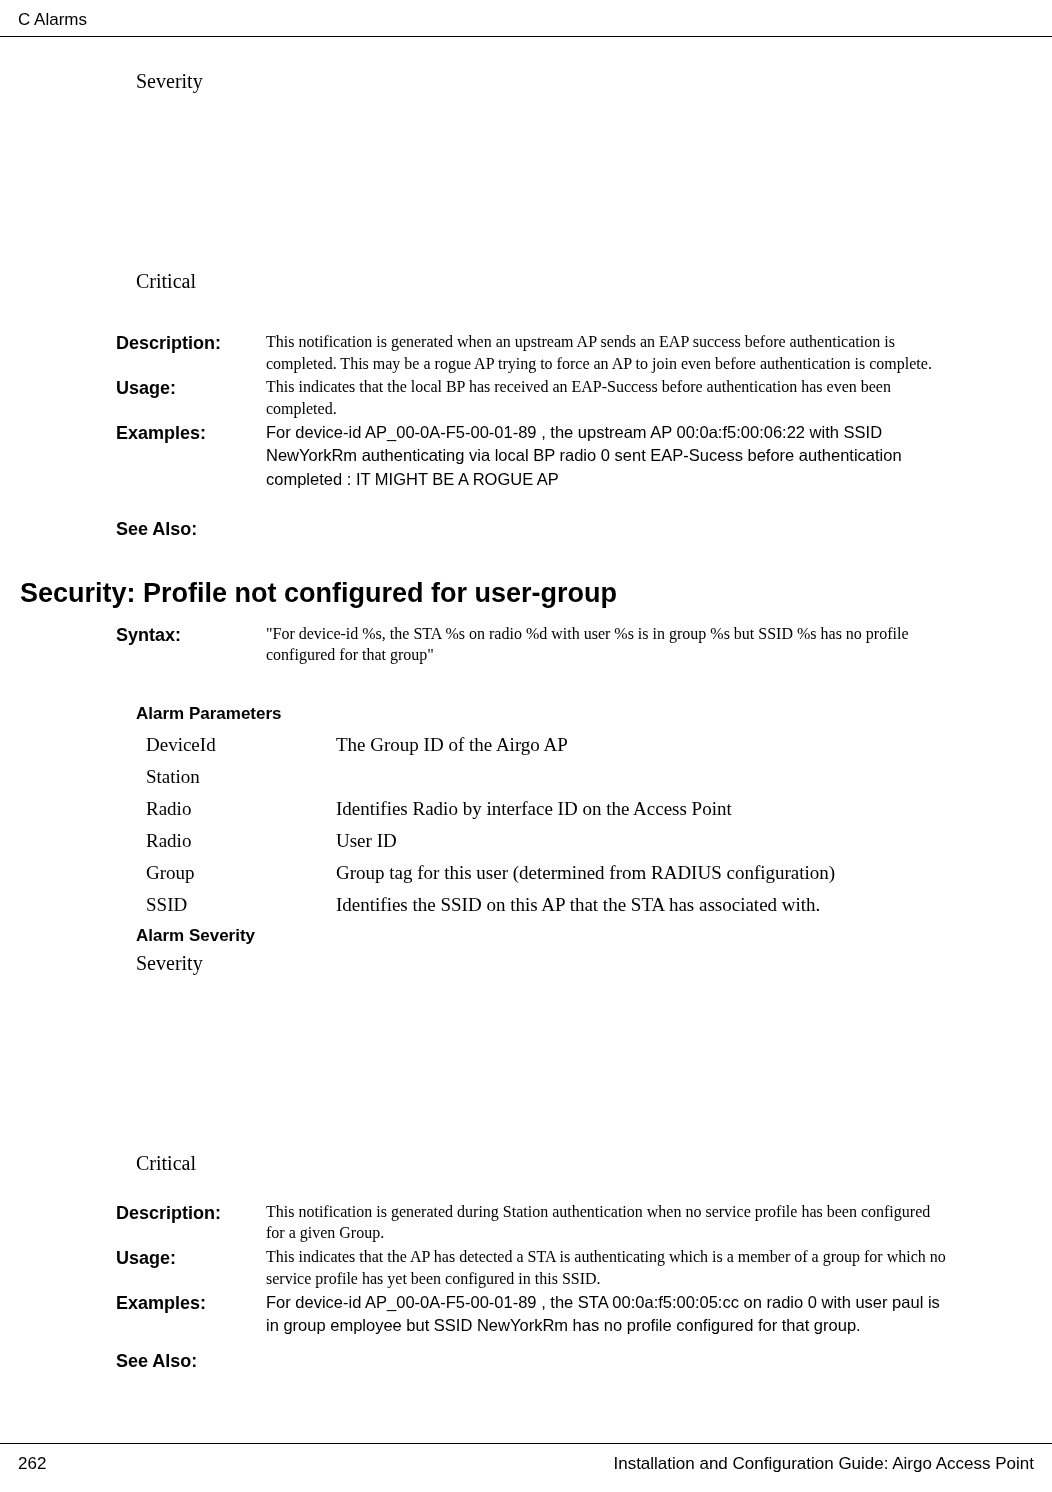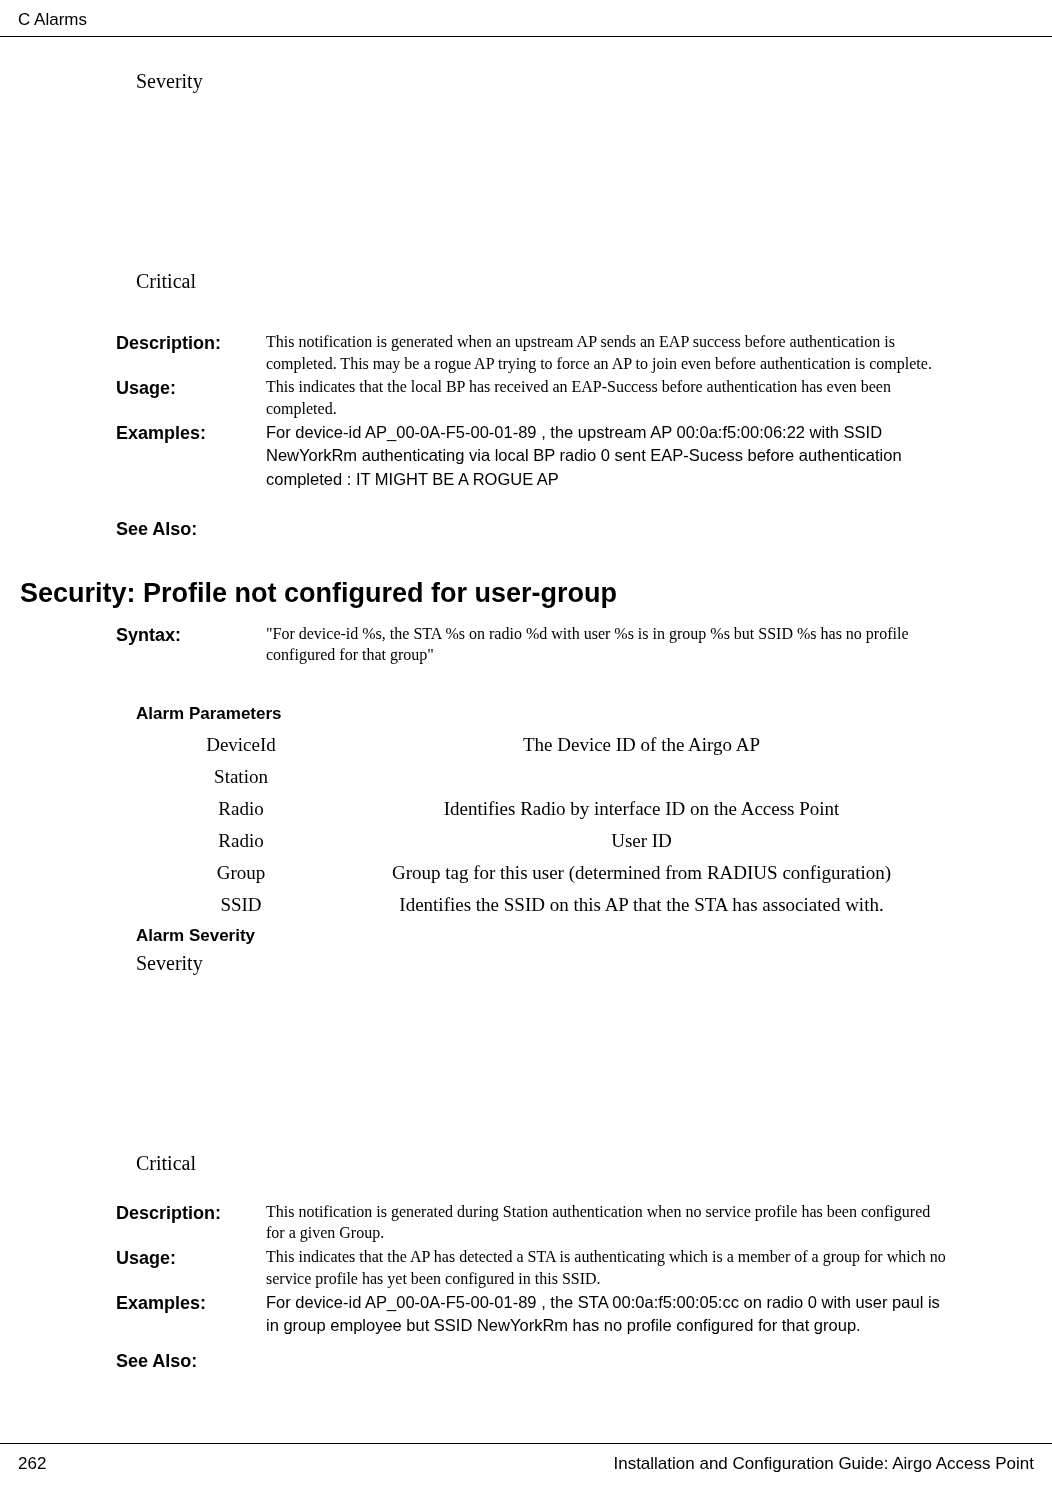--- a/index.html
+++ b/index.html
@@ -75,21 +75,20 @@
   .param-header {
     font-family: Arial, Helvetica, sans-serif;
     font-weight: bold;
     font-size: 17px;
     padding-left: 20px;
   }
   .param-row {
     display: flex;
     padding-left: 30px;
     font-size: 19px;
-    text-align: center;
   }
   .param-name { flex: 0 0 190px; }
   .param-desc { flex: 1; }
   h2.section {
     font-family: Arial, Helvetica, sans-serif;
     font-weight: bold;
     font-size: 27px;
     margin: 0 0 14px -106px;
     padding-left: 10px;
   }
@@ -169,21 +168,21 @@
       <div class="val">"For device-id %s, the STA %s on radio %d with user %s is in group %s but SSID %s has no profile configured for that group"</div>
     </div>
 
     <div class="gap-l"></div>
 
     <div class="param-header">Alarm Parameters</div>
     <div class="gap-s"></div>
 
     <div class="param-row">
       <div class="param-name">DeviceId</div>
-      <div class="param-desc">The Device ID of the Airgo AP</div>
+      <div class="param-desc">The Group ID of the Airgo AP</div>
     </div>
     <div class="gap-s"></div>
     <div class="param-row">
       <div class="param-name">Station</div>
     </div>
     <div class="gap-s"></div>
     <div class="param-row">
       <div class="param-name">Radio</div>
       <div class="param-desc">Identifies Radio by interface ID on the Access Point</div>
     </div>

